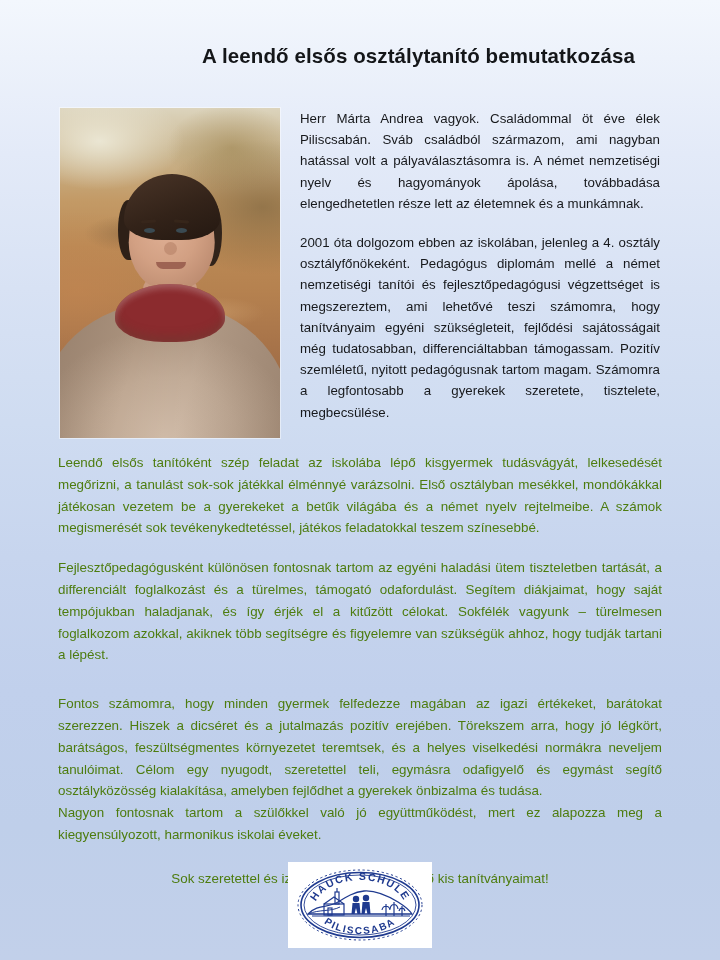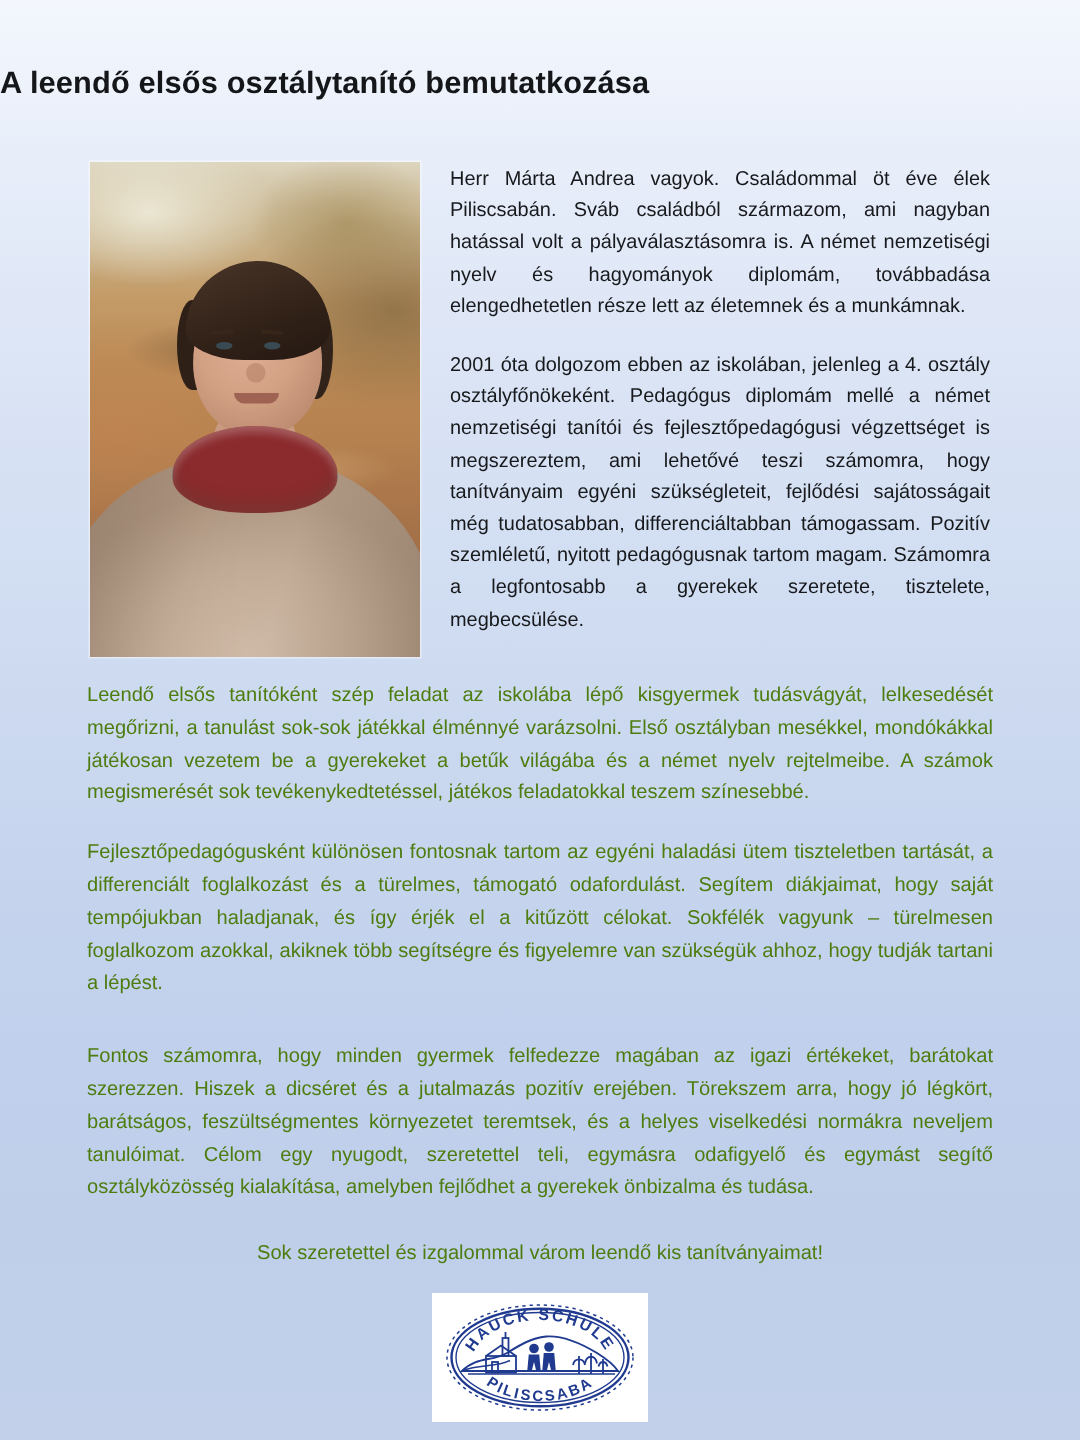--- a/index.html
+++ b/index.html
@@ -33,21 +33,21 @@
     width: 720px;
     height: 960px;
   }
 
   
   .doc-title {
     position: absolute;
     left: 0;
     top: 44px;
     width: 635px;
-    text-align: left;
+    text-align: right;
     font-size: 20.5px;
     font-weight: bold;
     letter-spacing: 0.1px;
     color: #141619;
   }
 
   
   .top-block {
     position: absolute;
     left: 60px;
@@ -309,30 +309,31 @@
         <div class="p-eye left"></div>
         <div class="p-eye right"></div>
         <div class="p-nose"></div>
         <div class="p-mouth"></div>
         <div class="p-scarf"></div>
       </div>
       <div class="photo-vignette"></div>
     </div>
 
     <div class="intro-col">
-      <p>Herr Márta Andrea vagyok. Családommal öt éve élek Piliscsabán. Sváb családból származom, ami nagyban hatással volt a pályaválasztásomra is. A német nemzetiségi nyelv és hagyományok diplomám, továbbadása elengedhetetlen része lett az életemnek és a munkámnak.</p>
+      <p>Herr Márta Andrea vagyok. Családommal öt éve élek Piliscsabán. Sváb családból származom, ami nagyban hatással volt a pályaválasztásomra is. A német nemzetiségi nyelv és hagyományok ápolása, továbbadása elengedhetetlen része lett az életemnek és a munkámnak.</p>
       <p>2001 óta dolgozom ebben az iskolában, jelenleg a 4. osztály osztályfőnökeként. Pedagógus diplomám mellé a német nemzetiségi tanítói és fejlesztőpedagógusi végzettséget is megszereztem, ami lehetővé teszi számomra, hogy tanítványaim egyéni szükségleteit, fejlődési sajátosságait még tudatosabban, differenciáltabban támogassam. Pozitív szemléletű, nyitott pedagógusnak tartom magam. Számomra a legfontosabb a gyerekek szeretete, tisztelete, megbecsülése.</p>
     </div>
 
   </div>
 
   <div class="body-block">
     <p>Leendő elsős tanítóként szép feladat az iskolába lépő kisgyermek tudásvágyát, lelkesedését megőrizni, a tanulást sok-sok játékkal élménnyé varázsolni. Első osztályban mesékkel, mondókákkal játékosan vezetem be a gyerekeket a betűk világába és a német nyelv rejtelmeibe. A számok megismerését sok tevékenykedtetéssel, játékos feladatokkal teszem színesebbé.</p>
     <p>Fejlesztőpedagógusként különösen fontosnak tartom az egyéni haladási ütem tiszteletben tartását, a differenciált foglalkozást és a türelmes, támogató odafordulást. Segítem diákjaimat, hogy saját tempójukban haladjanak, és így érjék el a kitűzött célokat. Sokfélék vagyunk – türelmesen foglalkozom azokkal, akiknek több segítségre és figyelemre van szükségük ahhoz, hogy tudják tartani a lépést.</p>
     <p class="tight">Fontos számomra, hogy minden gyermek felfedezze magában az igazi értékeket, barátokat szerezzen. Hiszek a dicséret és a jutalmazás pozitív erejében. Törekszem arra, hogy jó légkört, barátságos, feszültségmentes környezetet teremtsek, és a helyes viselkedési normákra neveljem tanulóimat. Célom egy nyugodt, szeretettel teli, egymásra odafigyelő és egymást segítő osztályközösség kialakítása, amelyben fejlődhet a gyerekek önbizalma és tudása.</p>
+    <p>Nagyon fontosnak tartom a szülőkkel való jó együttműködést, mert ez alapozza meg a kiegyensúlyozott, harmonikus iskolai éveket.</p>
     <p class="closing-line">Sok szeretettel és izgalommal várom leendő kis tanítványaimat!</p>
   </div>
 
   <div class="seal-box">
     <svg class="seal-svg" width="132" height="78" viewBox="0 0 132 78">
       <defs>
         <path id="arcTop" d="M 20,44 A 46,30 0 0 1 112,44" fill="none"></path>
         <path id="arcBottom" d="M 22,42 A 44,26 0 0 0 110,42" fill="none"></path>
       </defs>
 

